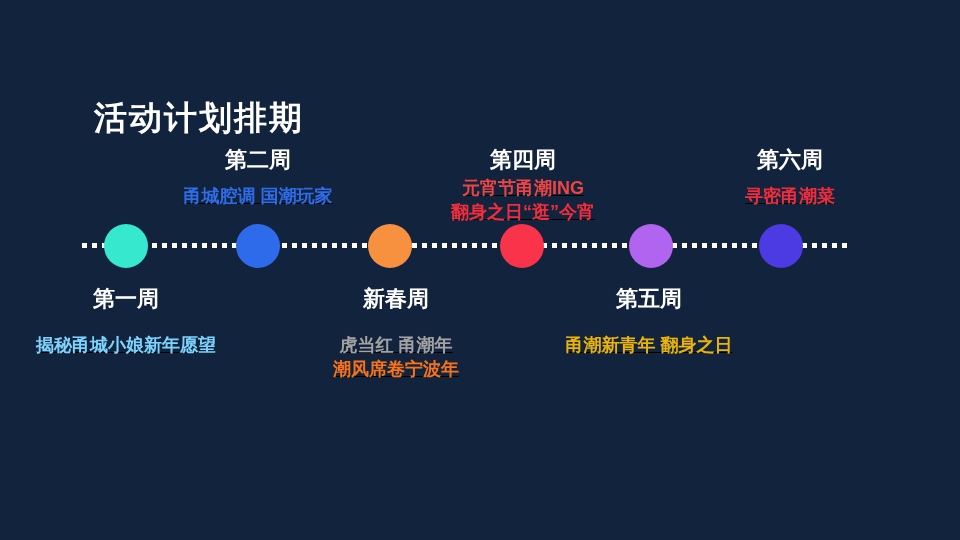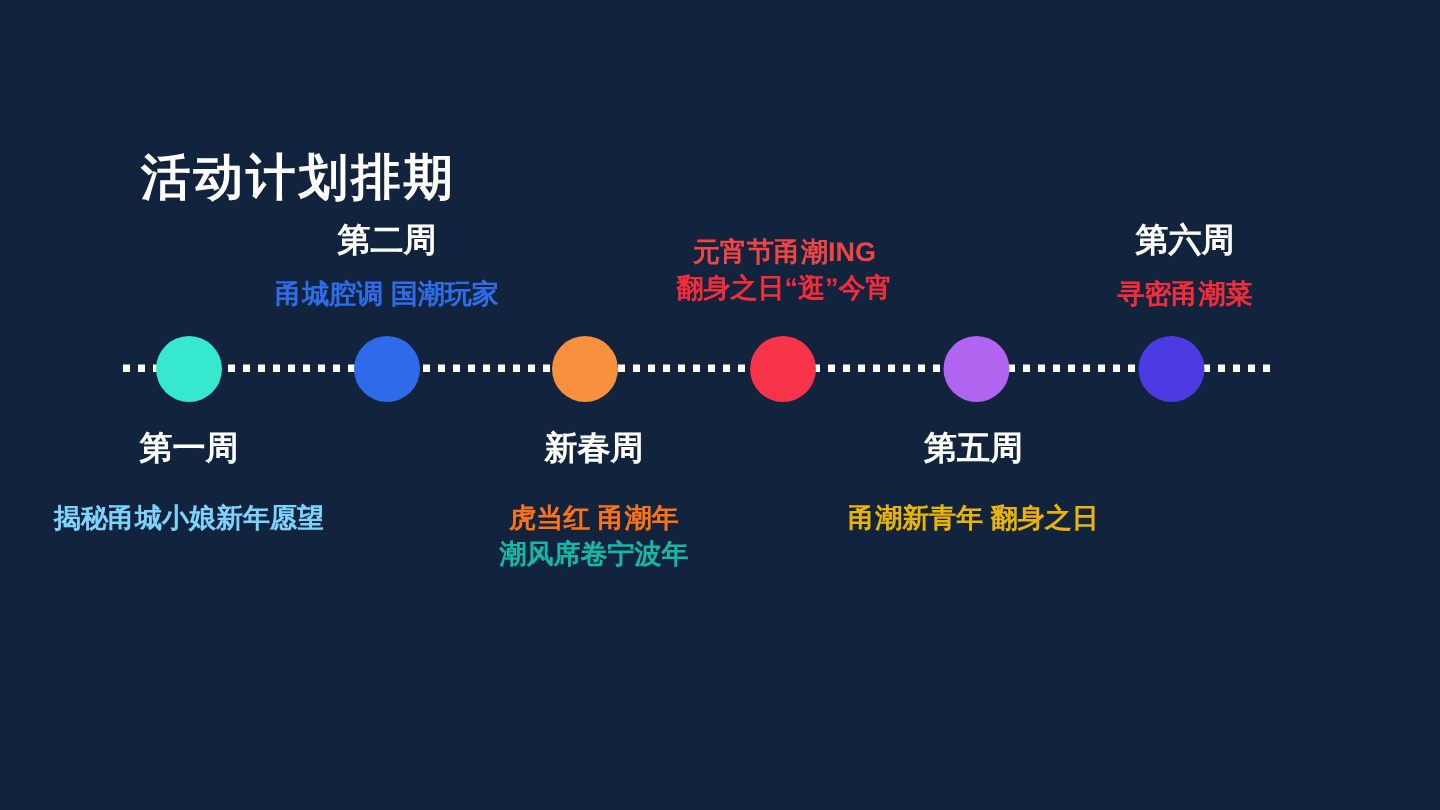--- a/index.html
+++ b/index.html
@@ -57,21 +57,21 @@
   .g4 { left: 523px; }
   .g5 { left: 649px; }
   .g6 { left: 790px; }
 
   .week {
     font-size: 22px;
     line-height: 20px;
     font-weight: bold;
     color: #ffffff;
   }
-  .descs { margin-top: 14px; }
+  .descs { margin-top: 14px; text-decoration: underline; }
   .below .descs { margin-top: 24px; }
   .g4 .descs { margin-top: 6px; }
   .desc {
     font-size: 18px;
     line-height: 24px;
     font-weight: bold;
   }
 </style>
 </head>
 <body>
@@ -99,26 +99,27 @@
   <div class="group above g2">
     <div class="week">第二周</div>
     <div class="descs">
       <div class="desc" style="color: rgb(46, 108, 232);">甬城腔调 国潮玩家</div>
     </div>
   </div>
 
   <div class="group below g3">
     <div class="week">新春周</div>
     <div class="descs">
-      <div class="desc" style="color: #f97316; text-align: center;">虎当红 甬潮年</div>
-      <div class="desc" style="color: #14b8a6;">潮风席卷宁波年</div>
+      <div class="desc" style="color: #a3a3a3; text-align: center;">虎当红 甬潮年</div>
+      <div class="desc" style="color: #f97316;">潮风席卷宁波年</div>
     </div>
   </div>
 
   <div class="group above g4">
+    <div class="week">第四周</div>
     <div class="descs">
       <div class="desc" style="color: #ef4444;">元宵节甬潮ING</div>
       <div class="desc" style="color: rgb(243, 44, 60);">翻身之日“逛”今宵</div>
     </div>
   </div>
 
   <div class="group below g5">
     <div class="week">第五周</div>
     <div class="descs">
       <div class="desc" style="color: #eab308;">甬潮新青年 翻身之日</div>

